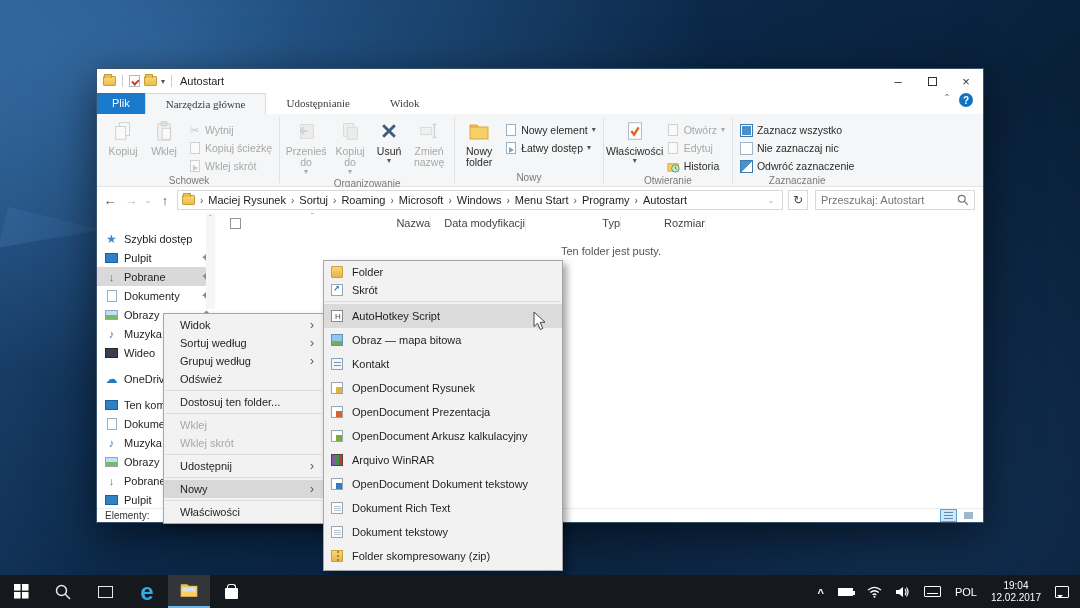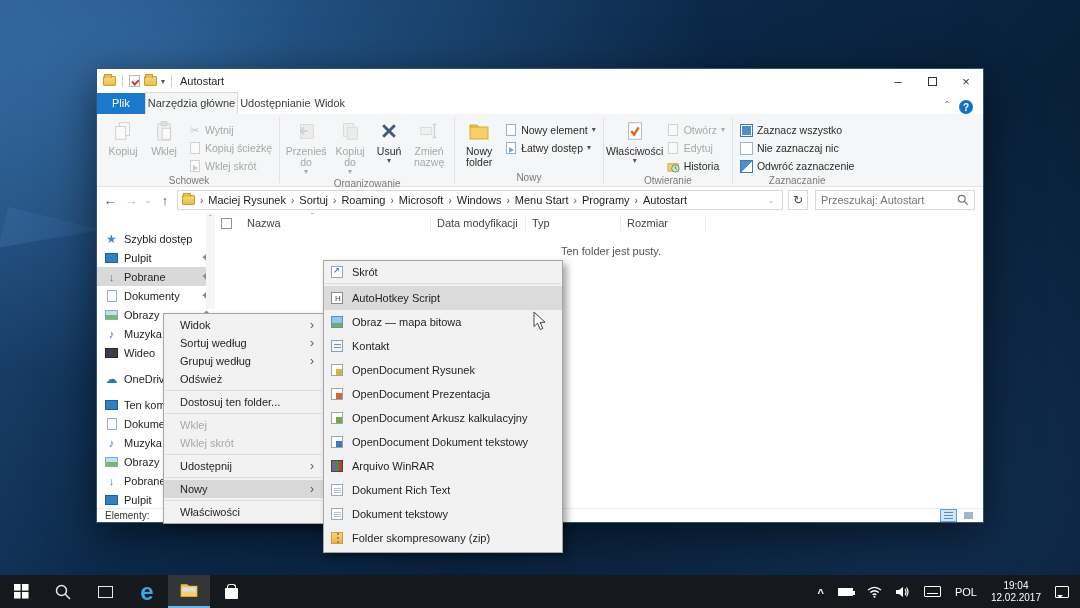--- a/index.html
+++ b/index.html
@@ -29,23 +29,23 @@
   .qfold::before { content:""; position:absolute; left:0; top:-3px; width:6px; height:3px; background:#eebd4e; border:1px solid #c79f37; border-bottom:none; }
   .qprop { width:11px; height:12px; background:#fff; border:1px solid #b0b8c0; position:relative; }
   .qprop::after { content:""; position:absolute; left:2px; top:3px; width:5px; height:3px; border-left:2px solid #d23c2a; border-bottom:2px solid #d23c2a; transform:rotate(-45deg); }
   .qcaret { font-size:8px; color:#555; }
   .wtitle { margin-left:6px; font-size:11px; color:#222; }
   .caps { margin-left:auto; display:flex; }
   .cap { width:34px; height:24px; display:flex; align-items:center; justify-content:center; color:#333; font-size:13px; }
   .cap-max-box { width:9px; height:9px; border:1px solid #333; }
 
   
-  .tabrow { height:21px; display:flex; align-items:flex-end; flex:none; background:#fff; }
+  .tabrow { height:21px; display:flex; align-items:flex-start; flex:none; background:#fff; }
   .tab-file { background:#1979ca; color:#fff; padding:0 15px; line-height:21px; font-size:11px; }
-  .tab { padding:0 2px; line-height:21px; color:#3b3b3b; }
+  .tab { padding:0 20px; line-height:21px; color:#3b3b3b;font-family:Liberation Serif, serif; }
   .tab.active { background:#f5f6f7; border:1px solid #dadada; border-bottom:none; }
   .tabrow-right { margin-left:auto; display:flex; align-items:center; gap:10px; padding-right:10px; }
   .rib-collapse { color:#777; font-size:12px; }
   .help-circle { width:14px; height:14px; border-radius:50%; background:#1273c0; color:#fff; font-size:10px; font-weight:bold; display:flex; align-items:center; justify-content:center; }
 
   
   .ribbon { height:73px; background:#f5f6f7; border-bottom:1px solid #e4e4e4; display:flex; flex:none; padding-left:2px; }
   .rgroup { display:flex; flex-direction:column; }
   .rgc { flex:1; display:flex; align-items:flex-start; padding:2px 3px 0; }
   .glabel { text-align:center; color:#7a7a7a; font-size:10px; padding:0 6px 3px; }
@@ -95,21 +95,21 @@
   .si-music { color:#2f81c6; }
   .si-video { width:13px; height:10px; background:#3a3f4a; border:1px solid #23272e; }
   .si-cloud { color:#1f7bc0; font-size:12px; }
   .si-down { color:#2f81c6; font-weight:bold; }
   .side-scroll { position:absolute; right:0; top:0; width:9px; height:96px; background:#f6f6f6; }
   .side-scroll .arr { display:block; text-align:center; font-size:7px; color:#707070; line-height:10px; }
   .side-scroll .thumb { width:7px; height:38px; margin:2px auto 0; background:#d4d4d4; }
 
   .filearea { flex:1; position:relative; }
   .headers { display:flex; align-items:center; height:20px; color:#444; }
-  .hcell { padding-left:6px; border-right:1px solid #eee; height:16px; display:flex; align-items:center; position:relative; }
+  .hcell { padding-left:6px; border-right:1px solid #eee; height:16px; display:flex; align-items:center; position:relative;justify-content:flex-end; }
   .hc-check { width:26px; border-right:none; }
   .hc-name { width:190px; }
   .hc-date { width:95px; }
   .hc-type { width:95px; }
   .hc-size { width:85px; }
   .chk { width:11px; height:11px; border:1px solid #949494; background:#fff; }
   .sortcaret { position:absolute; top:-4px; left:70px; font-size:9px; color:#777; }
   .emptymsg { position:absolute; left:346px; top:32px; color:#555; }
 
   
@@ -579,20 +579,24 @@
   <div class="ctx-sep"></div>
   <div class="ctx-item"><span>Udostępnij</span><span class="subarrow">›</span></div>
   <div class="ctx-sep"></div>
   <div class="ctx-item hl"><span>Nowy</span><span class="subarrow">›</span></div>
   <div class="ctx-sep"></div>
   <div class="ctx-item"><span>Właściwości</span></div>
 </div>
 
 <div class="sub">
   <div class="sub-item tall">
+      <span class="fic fi-folder"></span>
+      <span>Folder</span>
+    </div>
+  <div class="sub-item tall">
       <span class="fic fi-short"></span>
       <span>Skrót</span>
     </div>
   <div class="sub-sep"></div>
   <div class="sub-item hl">
       <span class="fic fi-ahk"></span>
       <span>AutoHotkey Script</span>
     </div>
   <div class="sub-item">
       <span class="fic fi-bmp"></span>
@@ -608,26 +612,26 @@
     </div>
   <div class="sub-item">
       <span class="fic fi-od od-pres"></span>
       <span>OpenDocument Prezentacja</span>
     </div>
   <div class="sub-item">
       <span class="fic fi-od od-calc"></span>
       <span>OpenDocument Arkusz kalkulacyjny</span>
     </div>
   <div class="sub-item">
+      <span class="fic fi-rar"></span>
+      <span>Arquivo WinRAR</span>
+    </div>
+  <div class="sub-item">
       <span class="fic fi-od od-text"></span>
       <span>OpenDocument Dokument tekstowy</span>
-    </div>
-  <div class="sub-item">
-      <span class="fic fi-rar"></span>
-      <span>Arquivo WinRAR</span>
     </div>
   <div class="sub-item">
       <span class="fic fi-doc"></span>
       <span>Dokument Rich Text</span>
     </div>
   <div class="sub-item">
       <span class="fic fi-doc"></span>
       <span>Dokument tekstowy</span>
     </div>
   <div class="sub-item">

